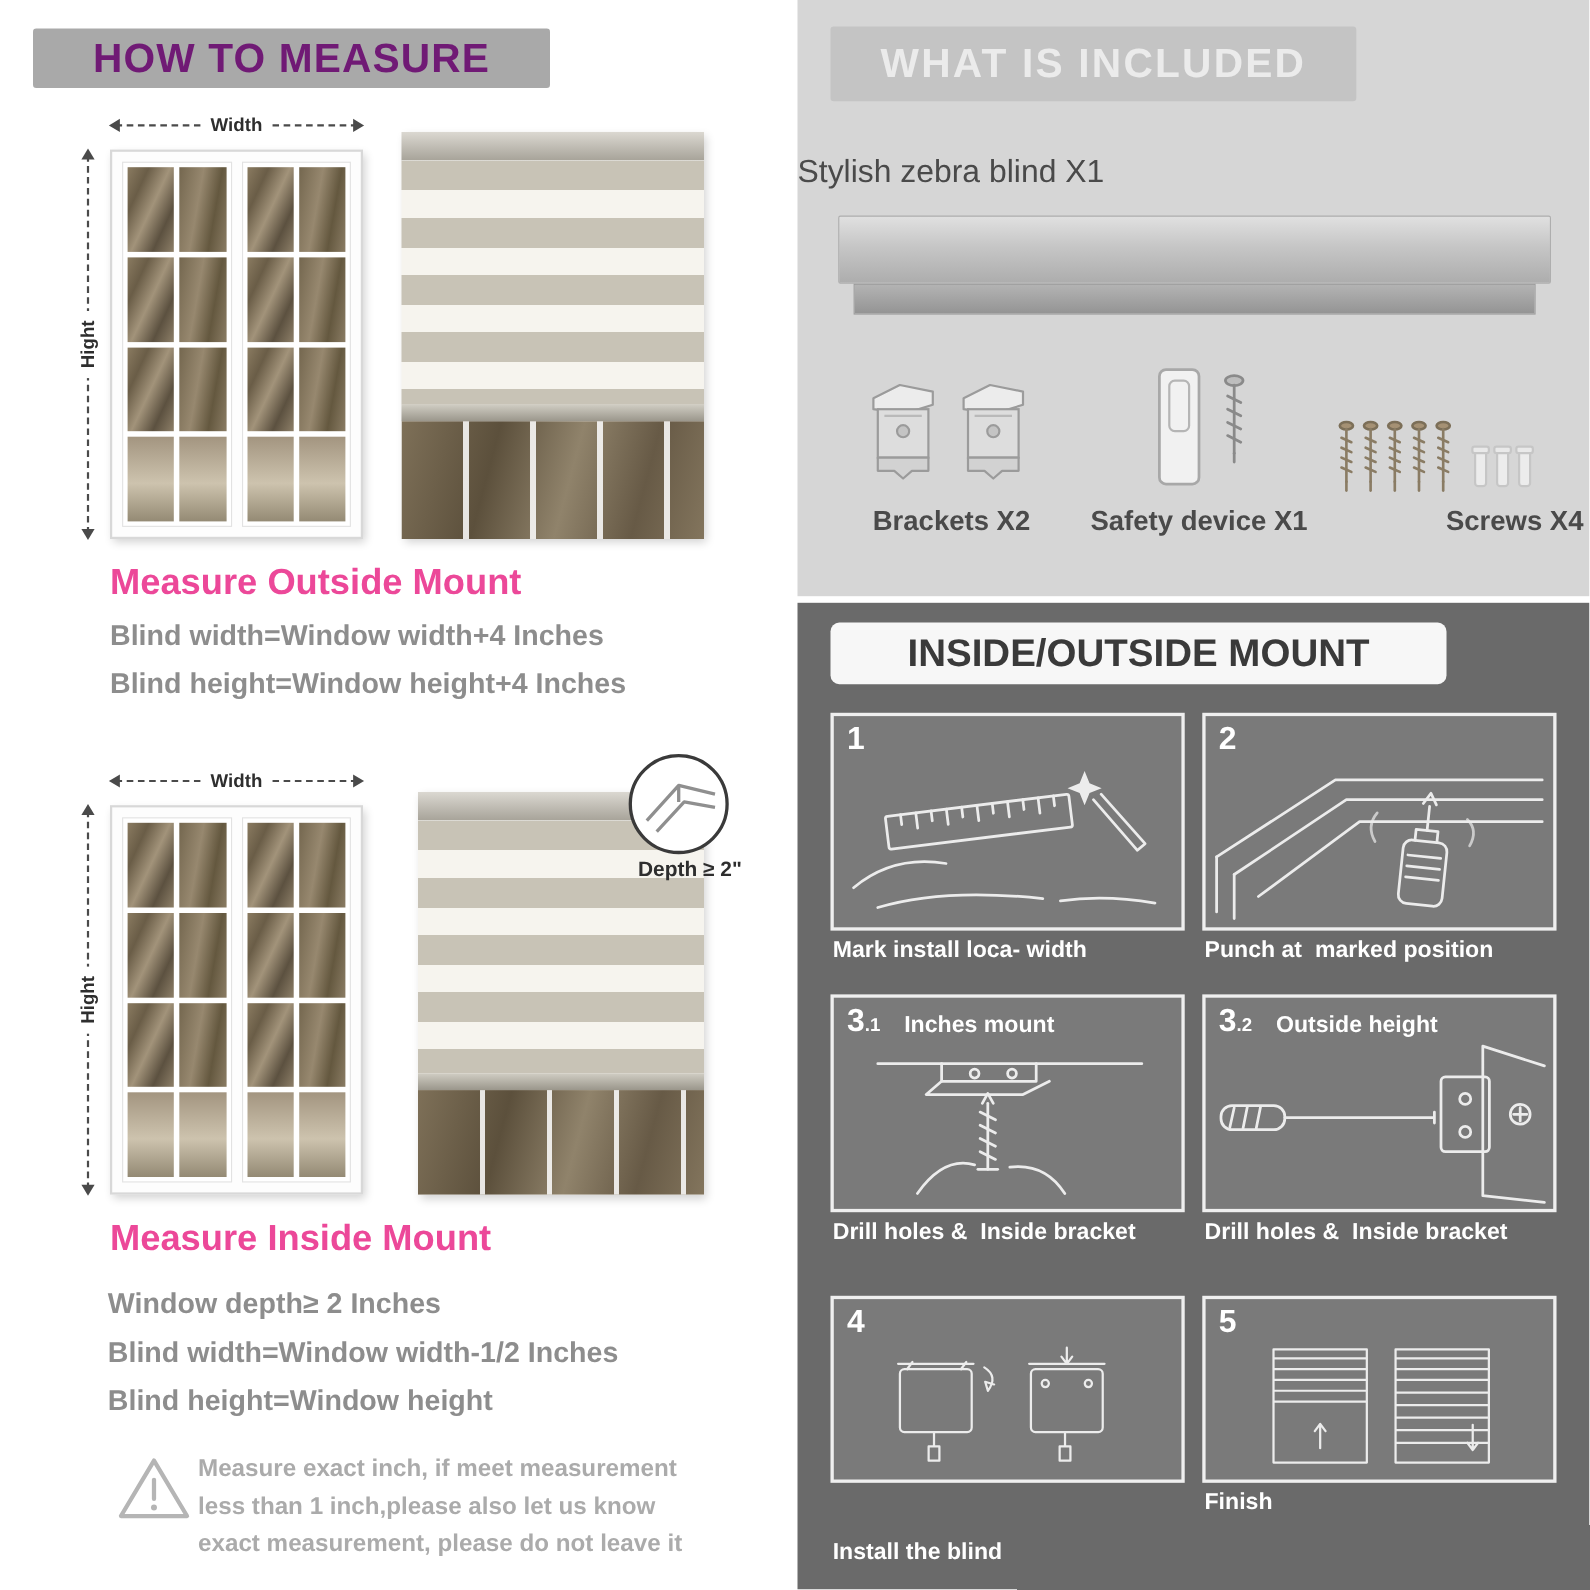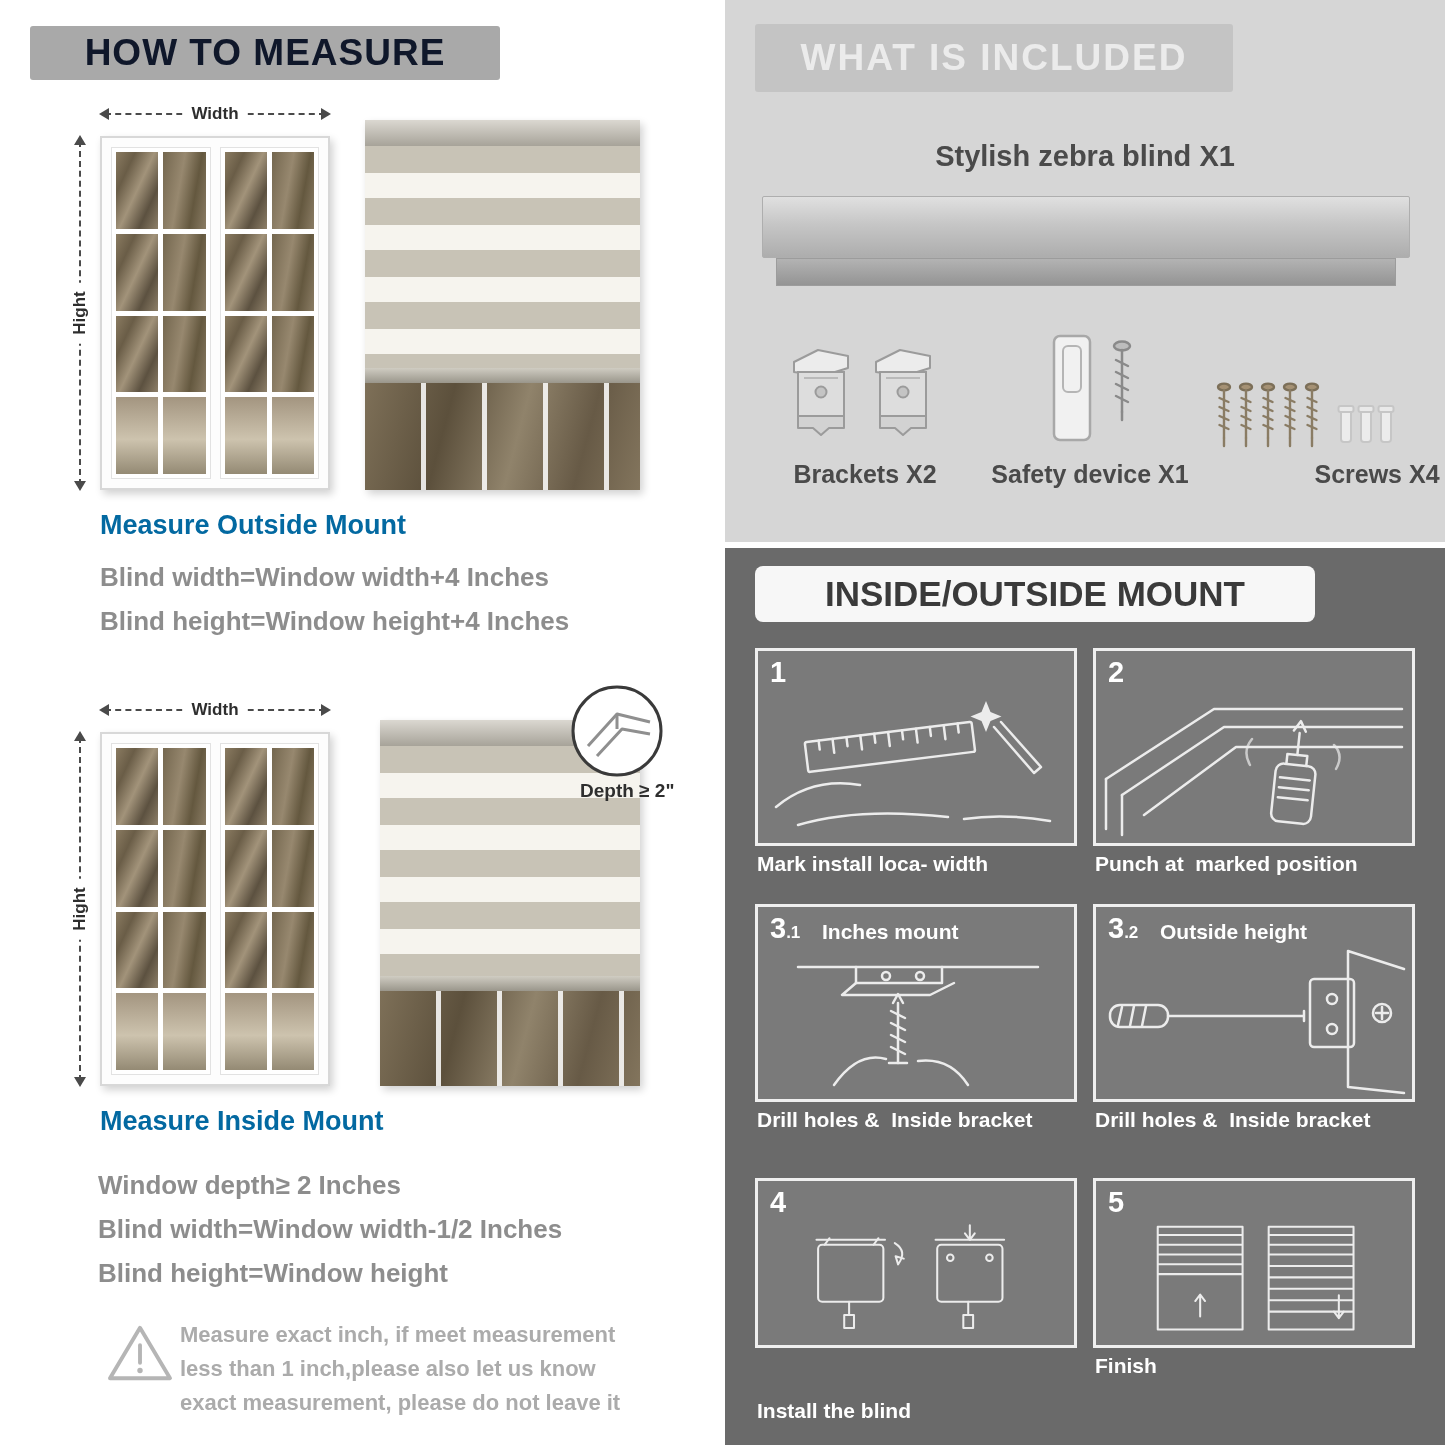--- a/index.html
+++ b/index.html
@@ -1,22 +1,22 @@
 <!DOCTYPE html>
 <html><head>
 <meta charset="utf-8">
 <style>
 *{margin:0;padding:0;box-sizing:border-box}
 body{font-family:"Liberation Sans",sans-serif;background:#fff}
 #canvas{position:relative;width:1445px;height:1445px;background:#fff;overflow:hidden}
 .abs{position:absolute}
 
 
-.banner-gray{background:#a9a9a9;color:#0f172a;font-weight:bold;font-size:37px;letter-spacing:1px;display:flex;align-items:center;justify-content:center;border-radius:3px}
-.h-title{font-size:27px;font-weight:bold;color:#0369a1}
+.banner-gray{background:#a9a9a9;color:#701a75;font-weight:bold;font-size:37px;letter-spacing:1px;display:flex;align-items:center;justify-content:center;border-radius:3px}
+.h-title{font-size:33px;font-weight:bold;color:#ec4899}
 .h-line{font-size:26px;font-weight:bold;color:#8d8d8d}
 
 .window{background:#fdfdfd;border:2px solid #d8d8d8;box-shadow:3px 4px 8px rgba(0,0,0,.18);padding:9px;display:flex;gap:9px}
 .sash{flex:1;border:1px solid #e2e2e2;background:#fff;padding:4px;display:grid;grid-template-columns:1fr 1fr;grid-template-rows:repeat(4,1fr);gap:5px}
 .pane{display:block;background:linear-gradient(115deg,#8a7b61 0%,#6a5d47 25%,#a2937a 50%,#5c5140 75%,#8d7f68 100%)}
 .sash .pane:nth-child(even){background:linear-gradient(100deg,#74674f 0%,#97886f 40%,#64583f 70%,#8a7c64 100%)}
 .sash .pane:nth-child(7),.sash .pane:nth-child(8){background:linear-gradient(180deg,#a39580 0%,#cdc3ae 55%,#948a74 100%)}
 
 .measure-h{height:20px}
 .measure-h .mline{position:absolute;left:5px;right:5px;top:9px;border-top:2px dashed #4a4a4a}
@@ -36,21 +36,21 @@
 .rail{flex:none;height:15px;background:linear-gradient(180deg,#cfccc2,#9a968b)}
 .bview{flex:1;position:relative;background:linear-gradient(105deg,#7e7058 0%,#5c503c 30%,#90836b 55%,#675a46 78%,#83755d 100%)}
 .bview::before{content:"";position:absolute;inset:0;background:repeating-linear-gradient(90deg,transparent 0 56px,rgba(255,255,255,.85) 56px 61px)}
 
 .depth-label{font-size:19px;font-weight:bold;color:#2e2e2e;white-space:nowrap}
 .warn-text{font-size:22px;font-weight:bold;color:#ababab;line-height:1.55}
 
 
 .light-panel{background:#d6d6d6}
 .banner-light{background:#c4c4c4;color:#ebebeb;font-weight:bold;font-size:37px;letter-spacing:2px;display:flex;align-items:center;justify-content:center;border-radius:3px}
-.blind-label{font-size:29px;font-weight:bold;color:#4a4a4a;text-align:center}
+.blind-label{font-size:29px;font-weight:normal;color:#4a4a4a;}
 .included-label{font-size:25px;font-weight:bold;color:#4a4a4a;text-align:center}
 .headrail{background:linear-gradient(180deg,#e0e0e0 0%,#c6c6c6 45%,#adadad 100%);border:1px solid #aeaeae;border-radius:2px}
 .headrail2{background:linear-gradient(180deg,#b3b3b3,#949494);border:1px solid #9c9c9c}
 
 .dark-panel{background:#6a6a6a}
 .banner-white{background:#f7f7f7;color:#3a3a3a;font-weight:bold;font-size:35px;display:flex;align-items:center;justify-content:center;border-radius:8px}
 .mpanel{position:absolute;background:#7a7a7a;border:3px solid #efefef}
 .pnum{position:absolute;left:12px;top:7px;color:#fff;font-weight:bold;font-size:29px;line-height:1}
 .pnum .sub{font-size:17px}
 .ptitle{position:absolute;left:64px;top:13px;color:#fff;font-weight:bold;font-size:21px}

